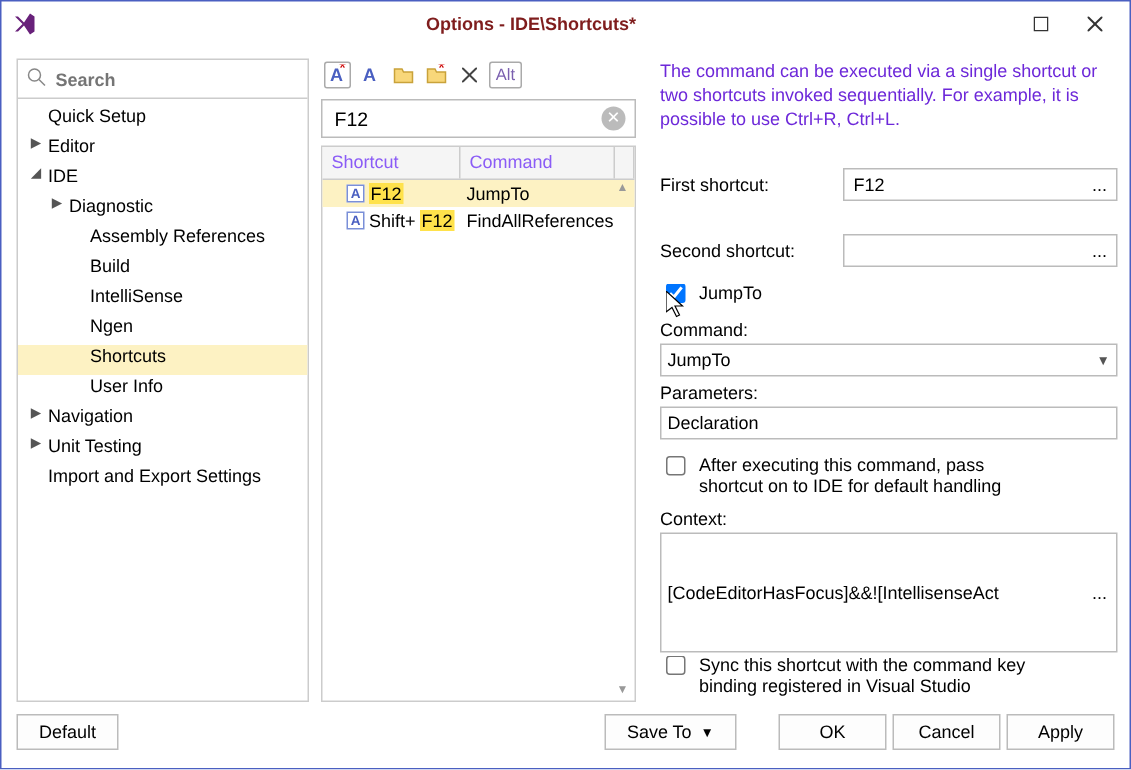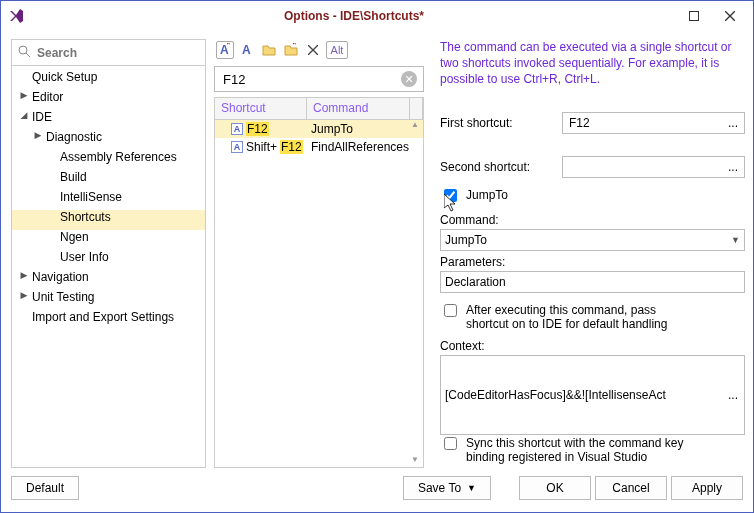--- a/index.html
+++ b/index.html
@@ -123,27 +123,27 @@
             <span class="label">Assembly References</span>
           </div>
           <div class="tree-item indent2">
             <span class="arrow"></span>
             <span class="label">Build</span>
           </div>
           <div class="tree-item indent2">
             <span class="arrow"></span>
             <span class="label">IntelliSense</span>
           </div>
+          <div class="tree-item indent2">
+            <span class="arrow"></span>
+            <span class="label">Ngen</span>
+          </div>
           <div class="tree-item indent2 selected">
             <span class="arrow"></span>
             <span class="label">Shortcuts</span>
-          </div>
-          <div class="tree-item indent2">
-            <span class="arrow"></span>
-            <span class="label">Ngen</span>
           </div>
           <div class="tree-item indent2">
             <span class="arrow"></span>
             <span class="label">User Info</span>
           </div>
           <div class="tree-item">
             <span class="arrow">▶</span>
             <span class="label">Navigation</span>
           </div>
           <div class="tree-item">

